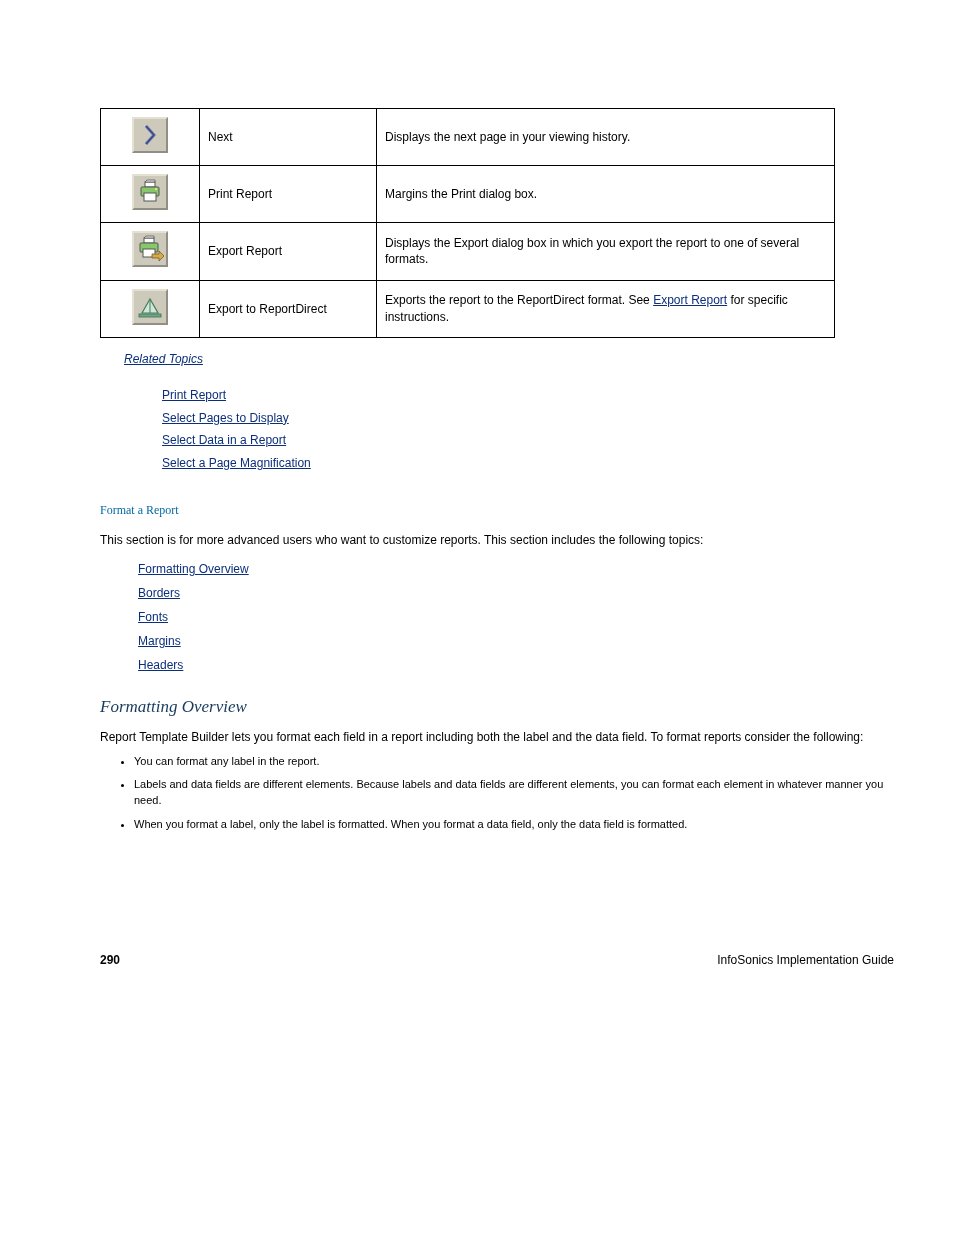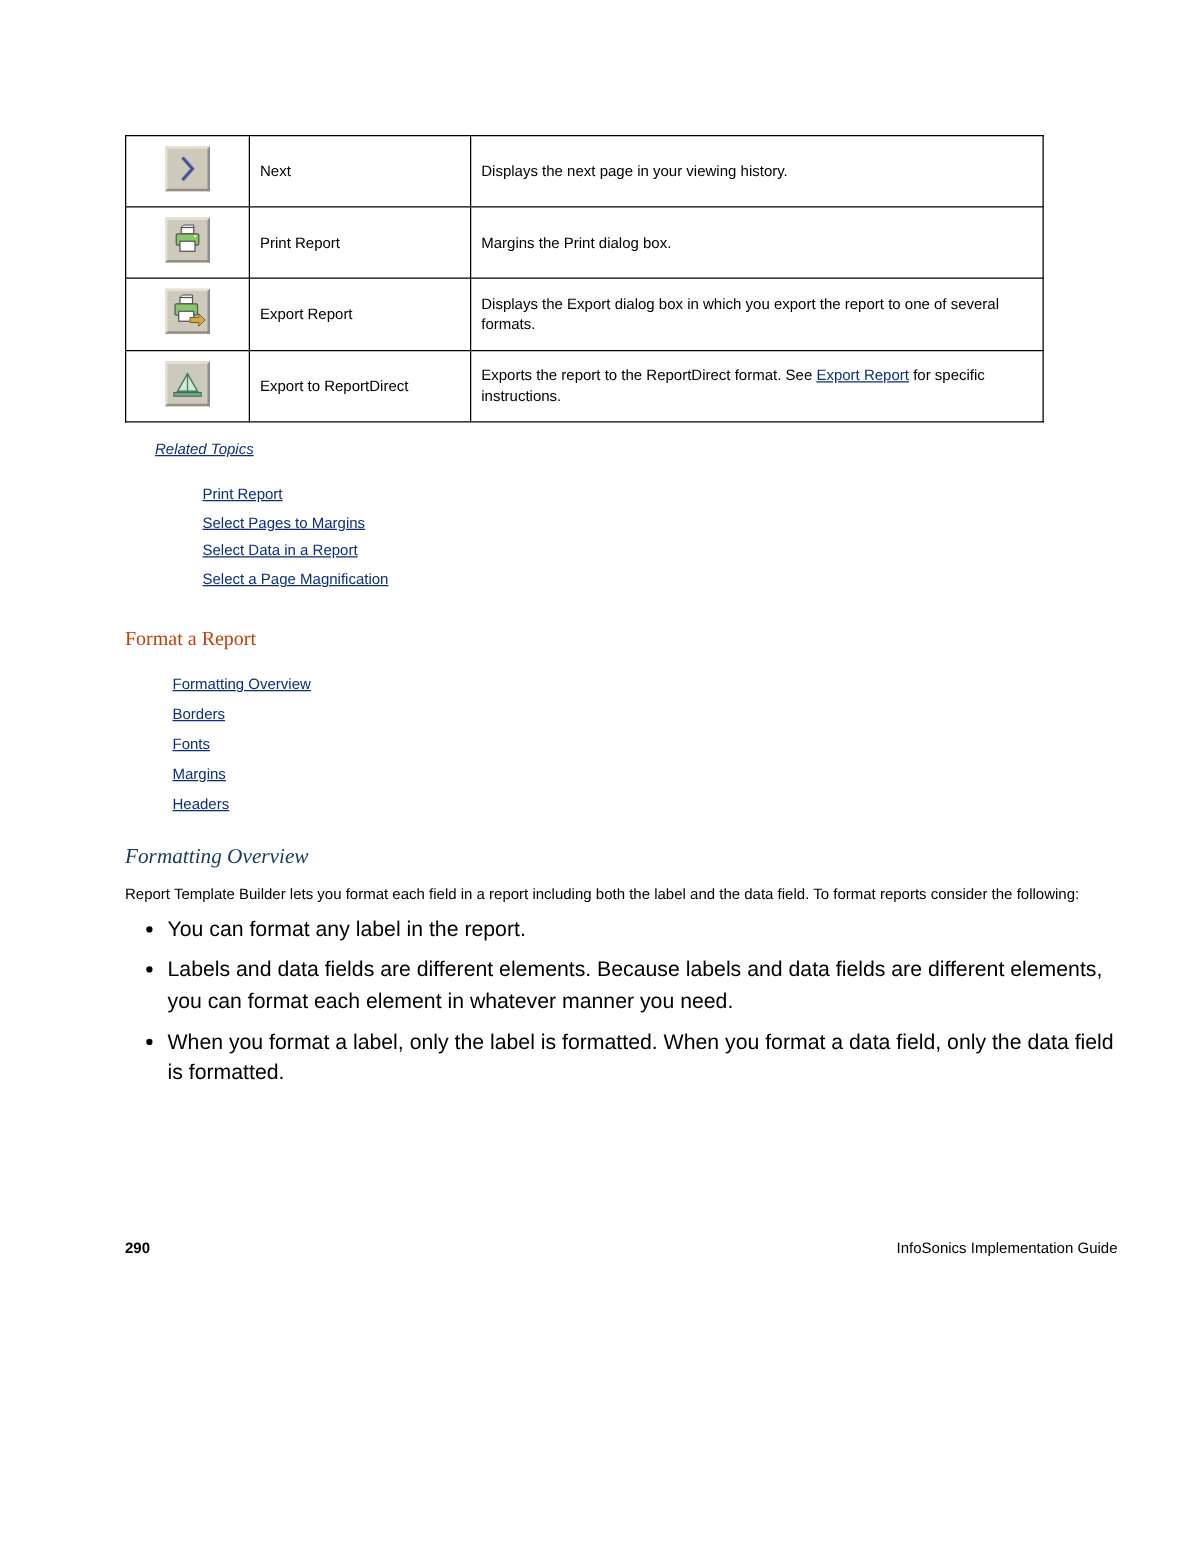--- a/index.html
+++ b/index.html
@@ -65,43 +65,43 @@
   .related .heading {
     font-style: italic;
     margin-bottom: 18px;
   }
   .related .links {
     margin-left: 38px;
     line-height: 1.9;
   }
   .h-section {
     font-family: "Times New Roman", Times, serif;
-    font-size: 16px;
-    color: #c2410c;
+    font-size: 12px;
+    color: #0369a1;
     margin: 20px 0 14px 0;
   }
   .h-sub {
     font-family: "Times New Roman", Times, serif;
     font-size: 17px;
     font-style: italic;
     color: #173a5d;
     margin: 20px 0 12px 0;
   }
   p.body {
     font-size: 12px;
     line-height: 1.4;
     margin: 8px 0;
   }
   .toc-links {
     font-size: 12px;
     margin-left: 38px;
     line-height: 2.0;
   }
   ul.bul {
-    font-size: 17px;
+    font-size: 11px;
     margin: 6px 0 18px 34px;
     padding: 0;
     line-height: 1.45;
   }
   ul.bul li {
     margin-bottom: 8px;
   }
   .footer {
     font-size: 12px;
     margin-top: 120px;
@@ -177,27 +177,28 @@
         <span>Exports the report to the ReportDirect format. See </span><a href="#" class="link">Export Report</a><span> for specific instructions.</span>
       </td>
     </tr>
   </tbody>
     </table>
 
   <div class="related">
     <div class="heading"><a href="#" class="link">Related Topics</a></div>
     <div class="links">
       <div><a href="#" class="link">Print Report</a></div>
-      <div><a href="#" class="link">Select Pages to Margins</a></div>
+      <div><a href="#" class="link">Select Pages to Display</a></div>
       <div><a href="#" class="link">Select Data in a Report</a></div>
       <div><a href="#" class="link">Select a Page Magnification</a></div>
     </div>
   </div>
 
   <div class="h-section">Format a Report</div>
+  <p class="body">This section is for more advanced users who want to customize reports. This section includes the following topics:</p>
   <div class="toc-links">
     <div><a href="#" class="link">Formatting Overview</a></div>
     <div><a href="#" class="link">Borders</a></div>
     <div><a href="#" class="link">Fonts</a></div>
     <div><a href="#" class="link">Margins</a></div>
     <div><a href="#" class="link">Headers</a></div>
   </div>
 
   <div class="h-sub">Formatting Overview</div>
   <p class="body">Report Template Builder lets you format each field in a report including both the label and the data field. To format reports consider the following:</p>

